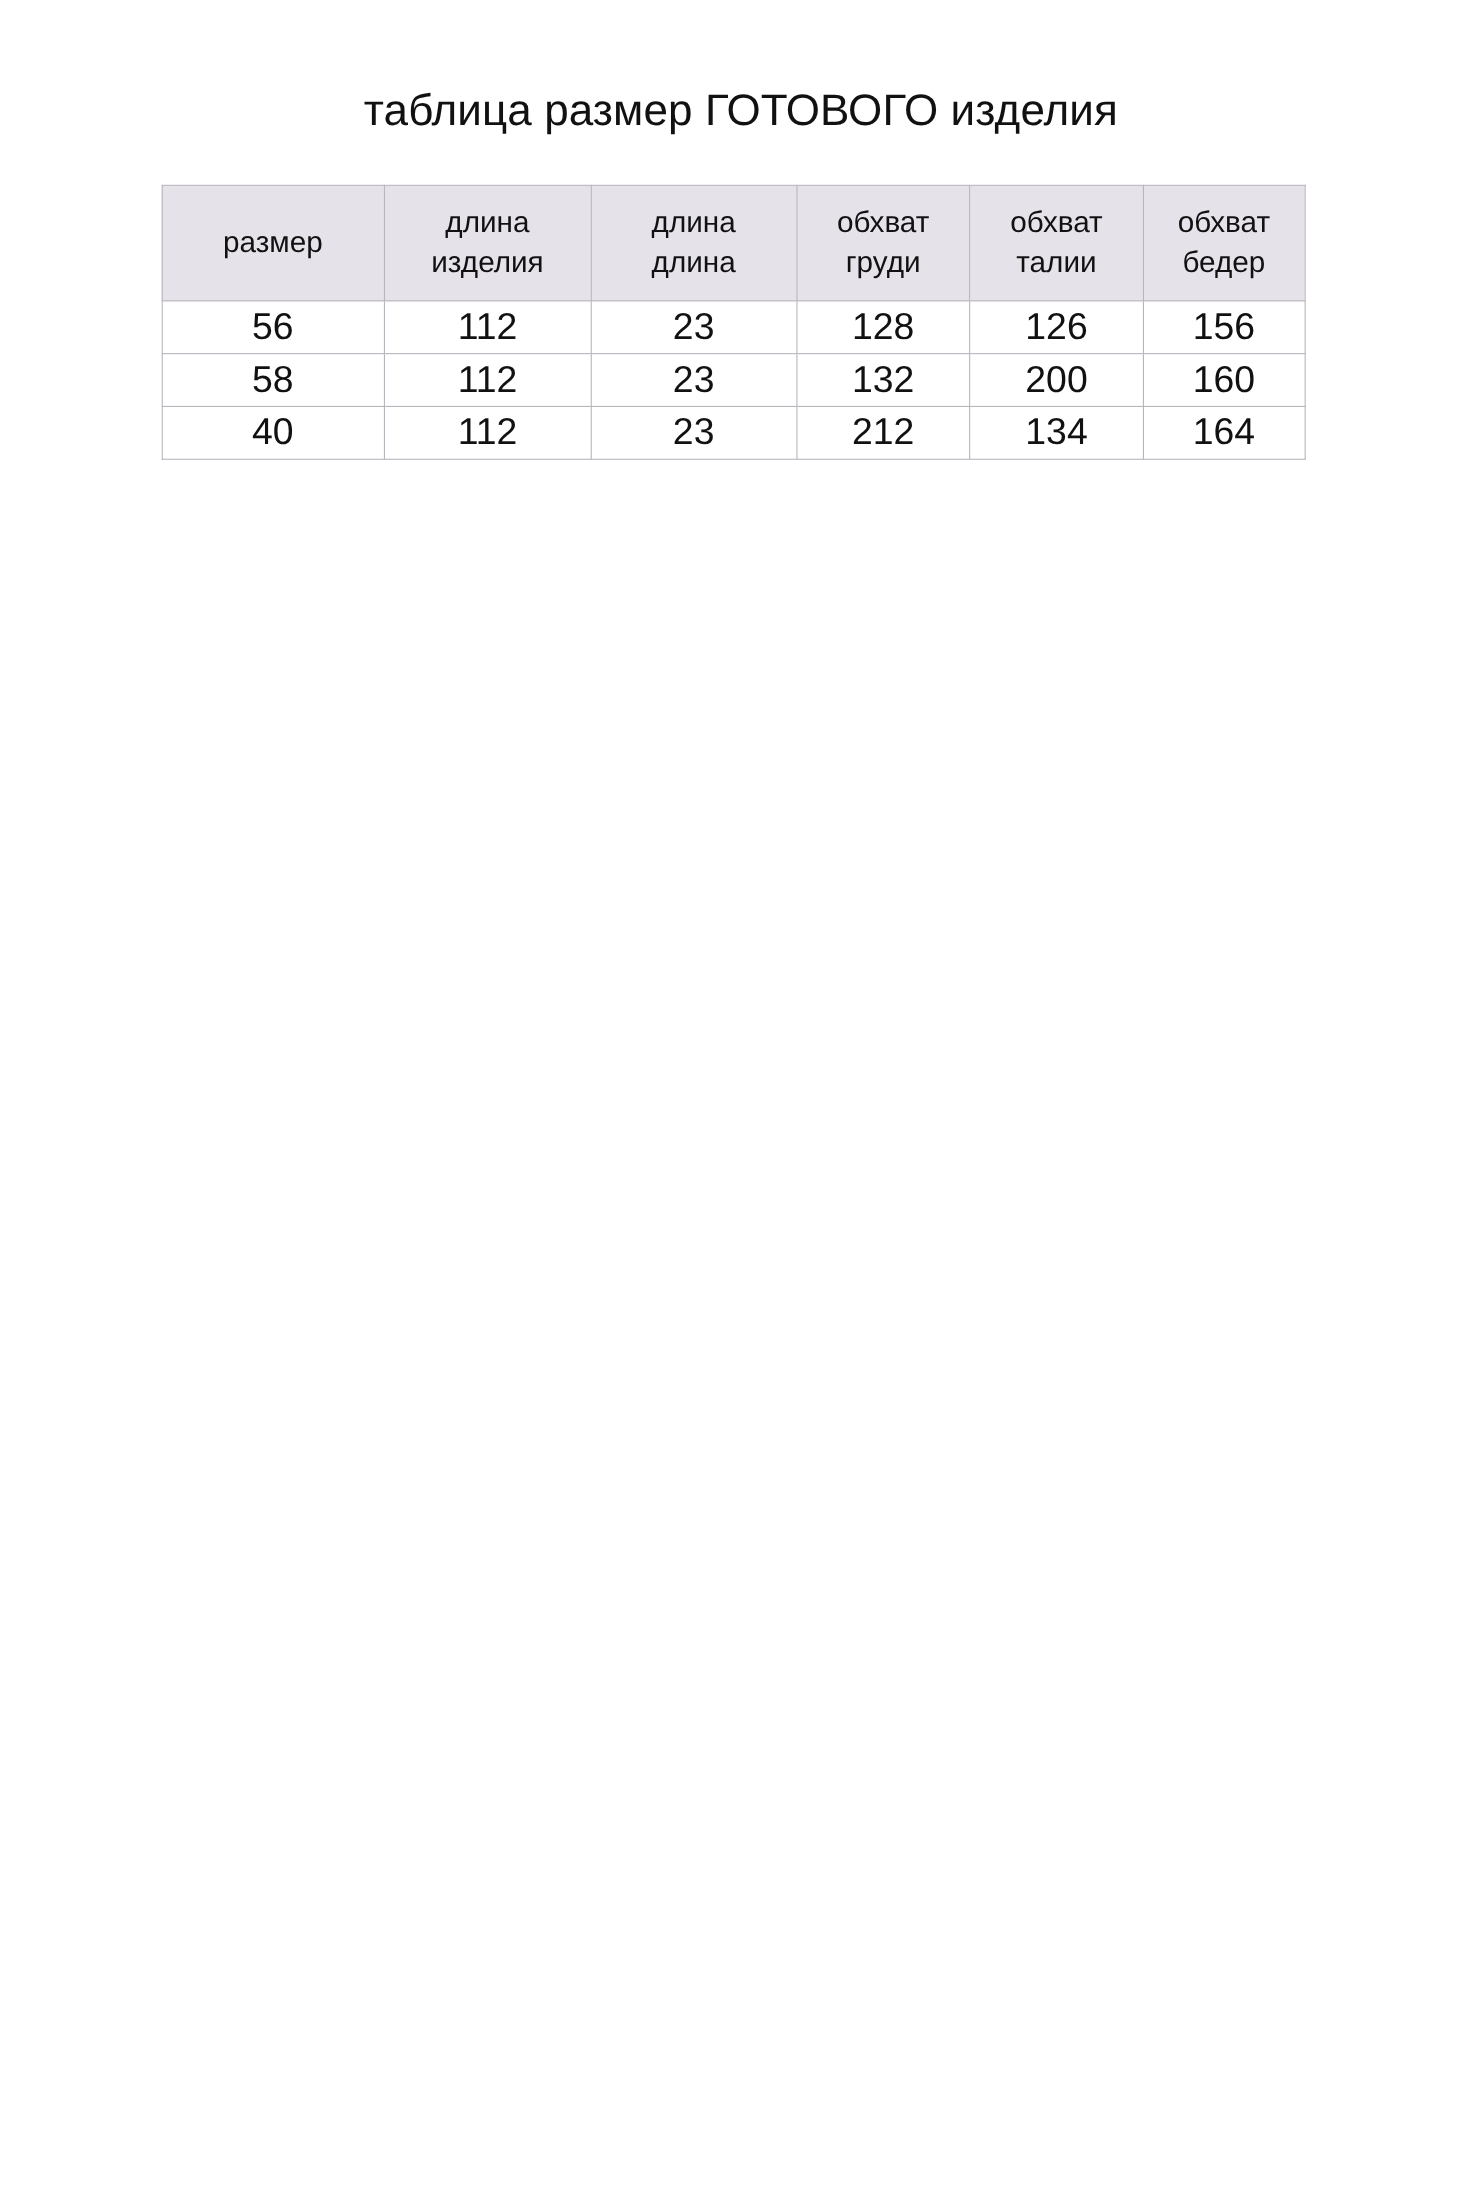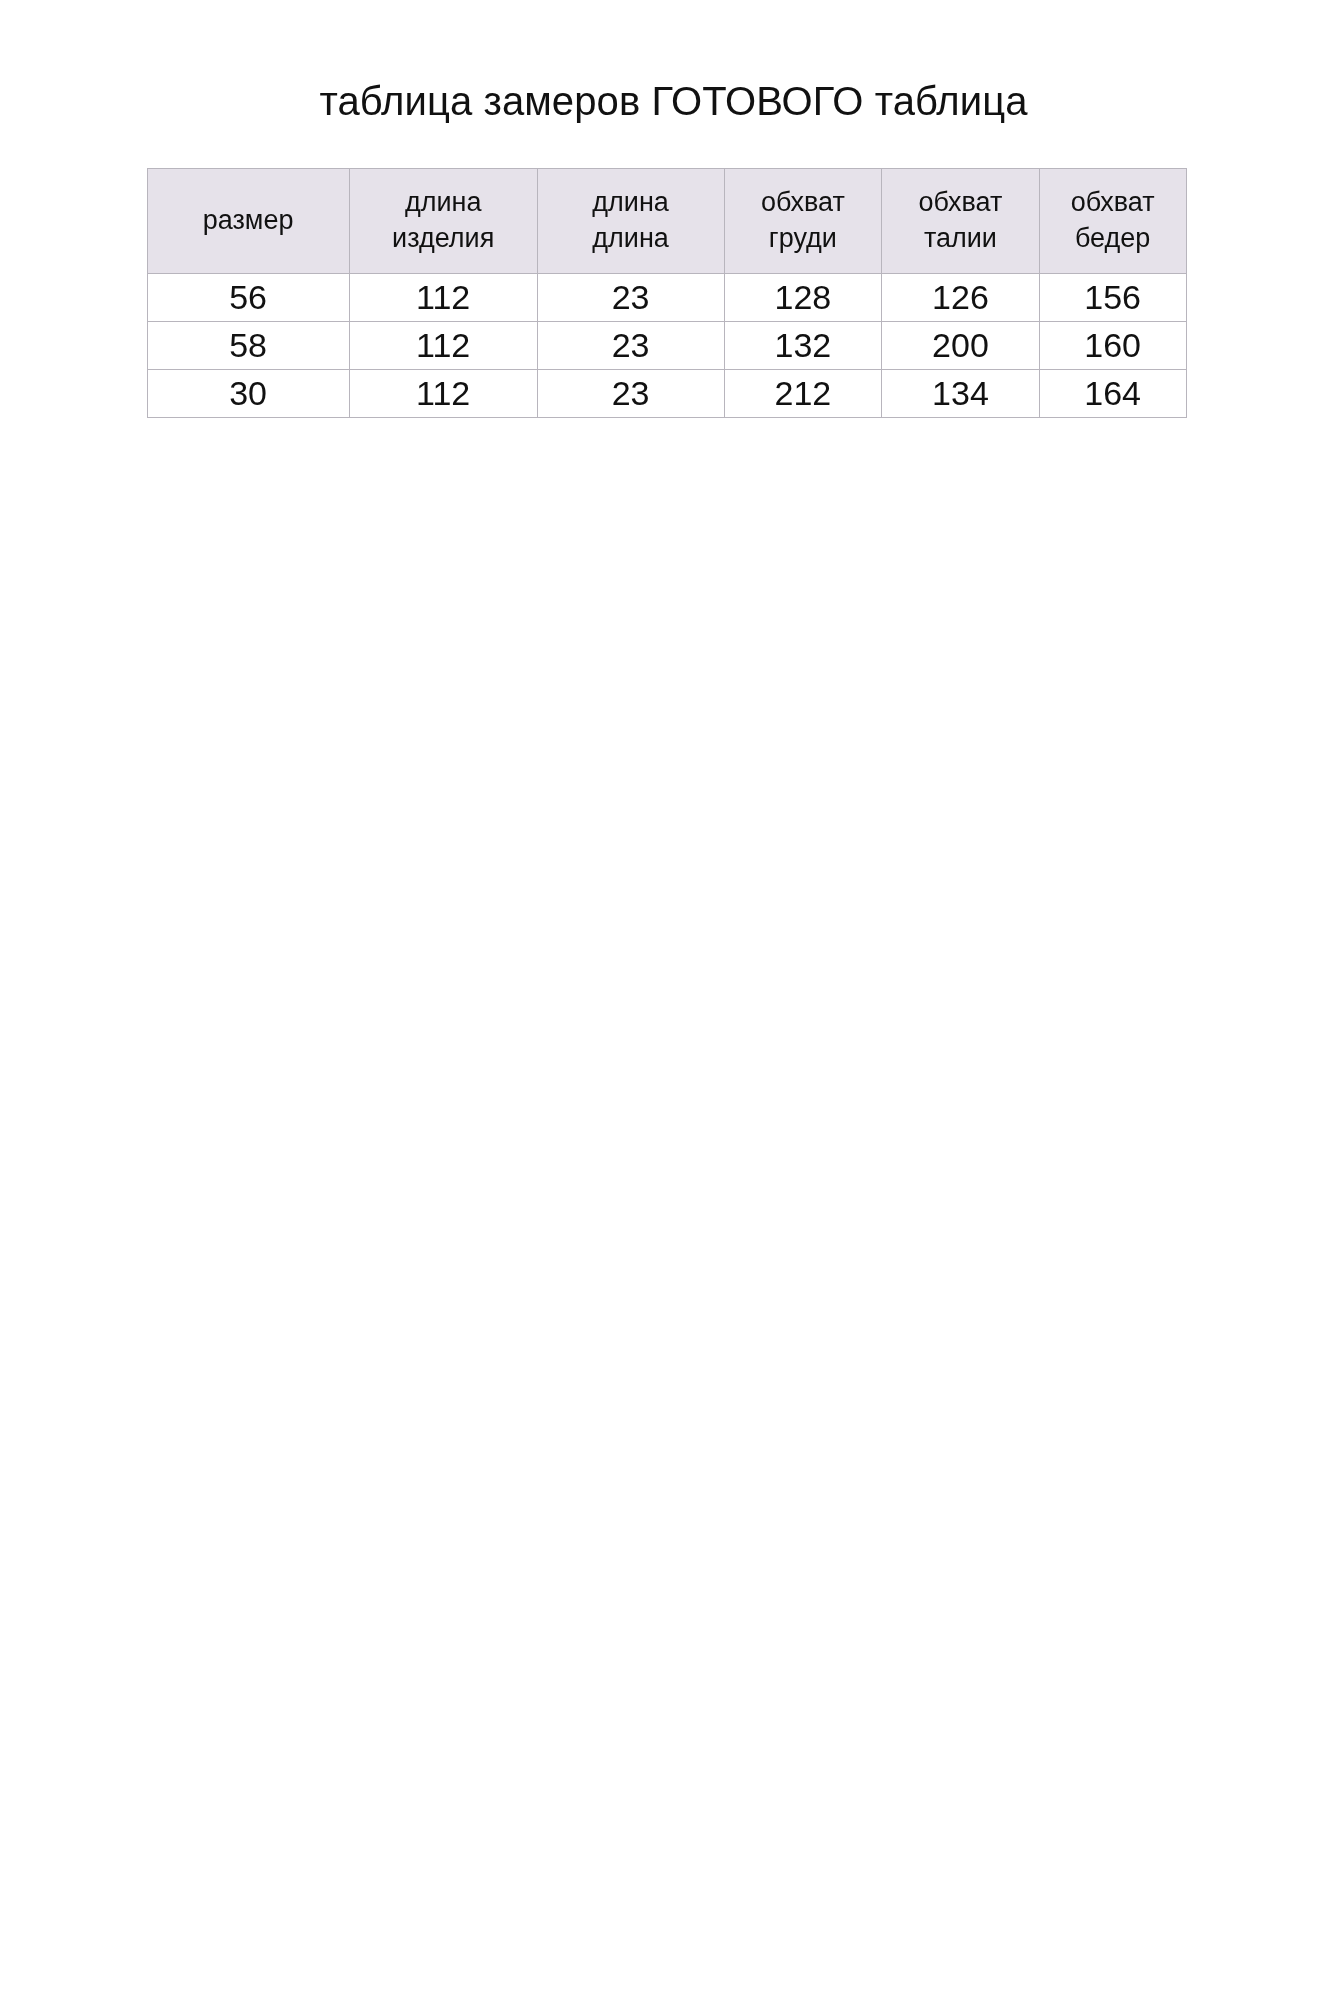--- a/index.html
+++ b/index.html
@@ -82,21 +82,21 @@
   col.c2 { width: 172px; }
   col.c3 { width: 145px; }
   col.c4 { width: 145px; }
   col.c5 { width: 135px; }
 </style>
 </head>
 <body>
 
 <div class="page">
 
-  <h1 class="doc-title">таблица замеров ГОТОВОГО таблица</h1>
+  <h1 class="doc-title">таблица размер ГОТОВОГО изделия</h1>
 
   <div class="table-wrap">
     <table class="size-table">
       <colgroup>
         <col class="c0">
           <col class="c1">
           <col class="c2">
           <col class="c3">
           <col class="c4">
           <col class="c5">
@@ -139,21 +139,21 @@
         </tr>
         <tr>
           <td>58</td>
           <td>112</td>
           <td>23</td>
           <td>132</td>
           <td>200</td>
           <td>160</td>
         </tr>
         <tr>
-          <td>30</td>
+          <td>40</td>
           <td>112</td>
           <td>23</td>
           <td>212</td>
           <td>134</td>
           <td>164</td>
         </tr>
       </tbody>
     </table>
   </div>
 

